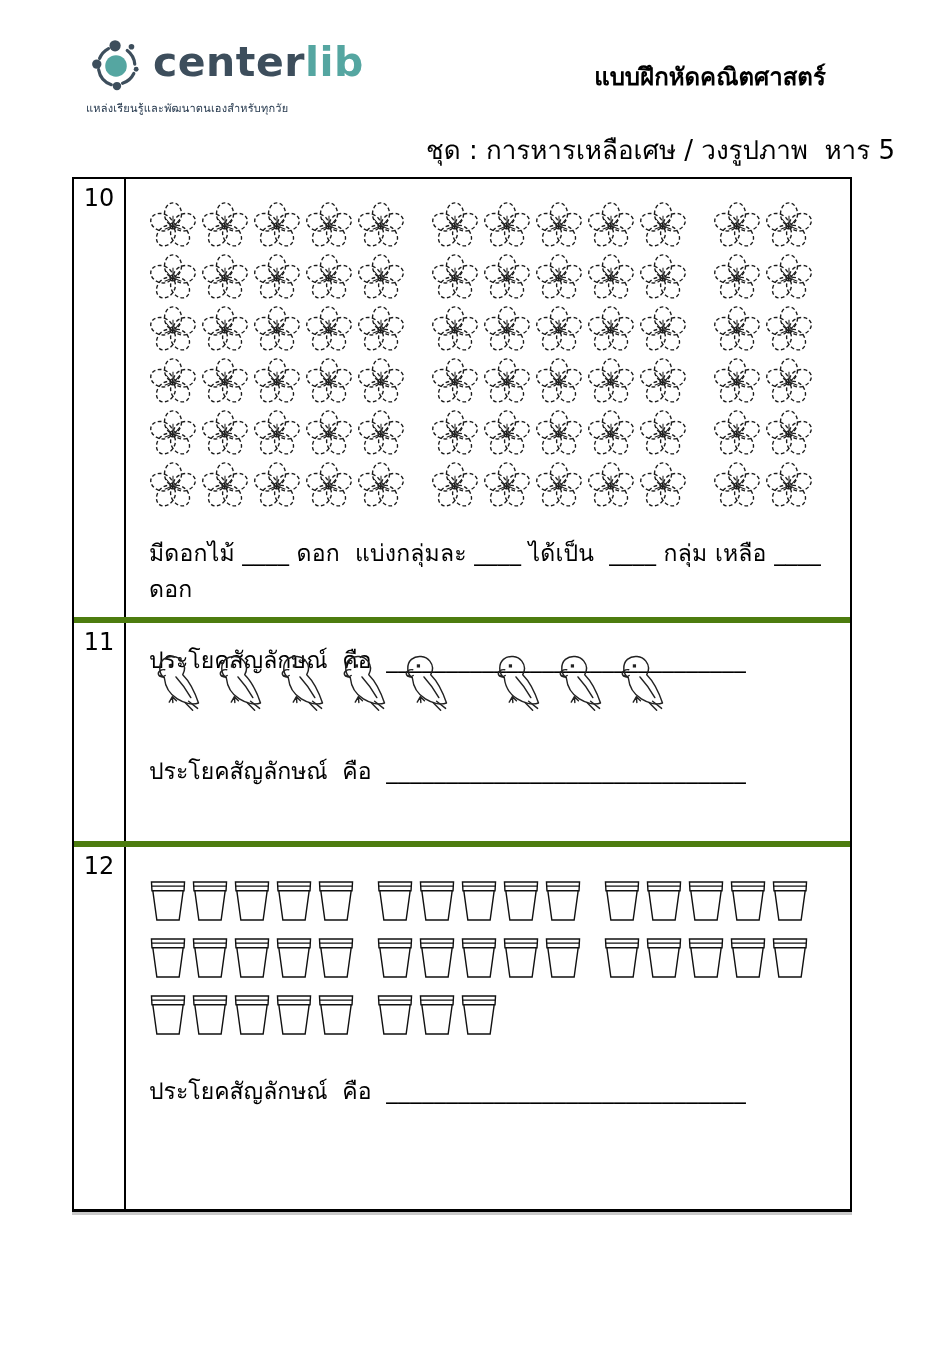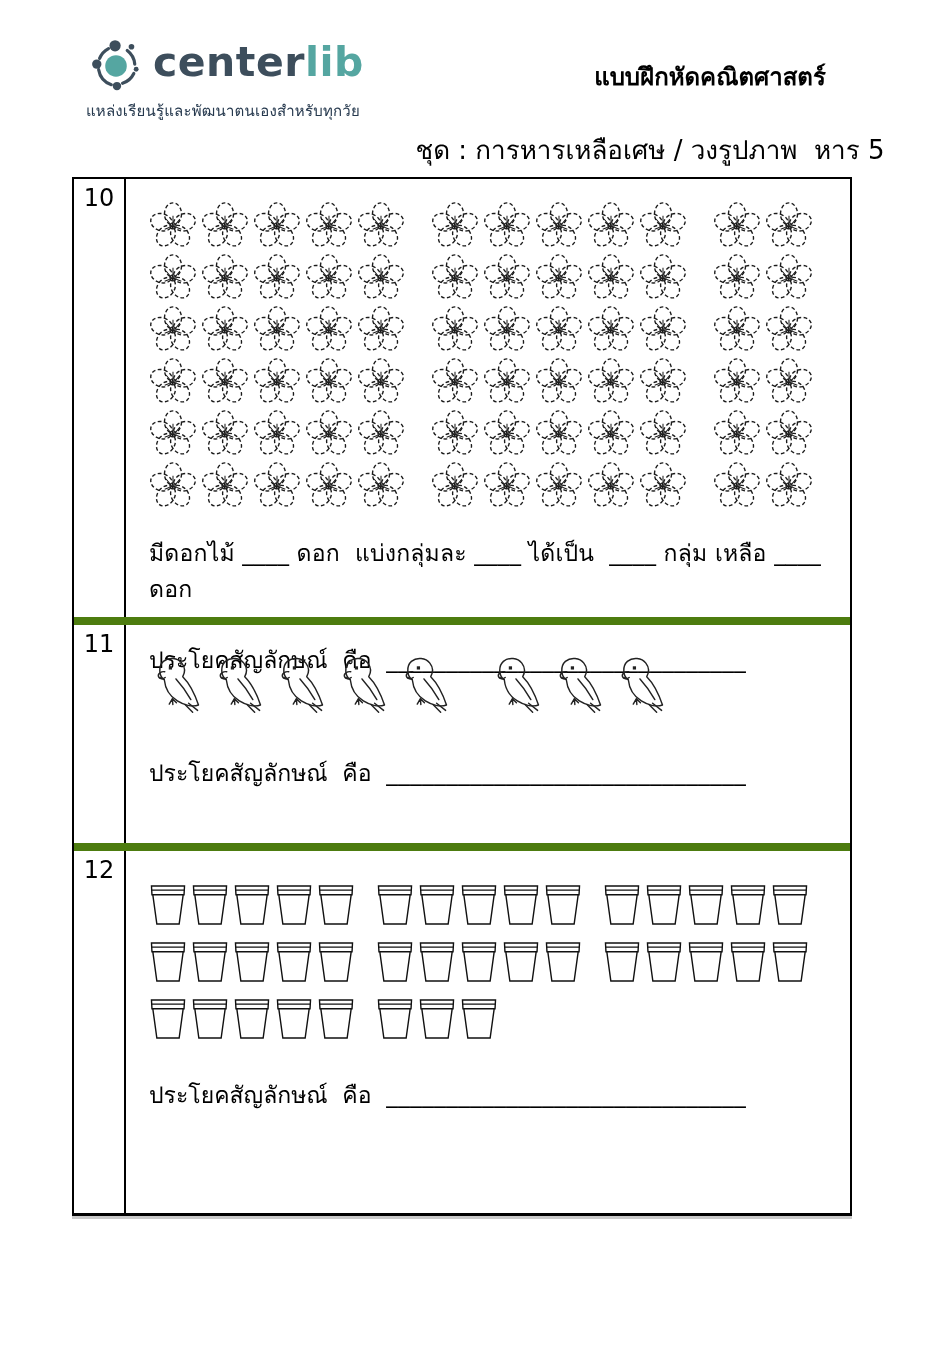--- a/index.html
+++ b/index.html
@@ -8,40 +8,40 @@
   .page {
     position:relative; width:951px; height:1345px; background:#ffffff;
     margin:0 auto; overflow:hidden;
   }
 
   
   .logo-block { position:absolute; left:86px; top:34px; }
   .logo-row { display:flex; align-items:center; gap:7px; }
   .logo-mark { width:60px; height:62px; }
   .brand { font-size:41px; font-weight:bold; letter-spacing:.5px; line-height:1; padding-bottom:6px;}
-  .tagline { margin-top:3px; font-size:15px; color:#26394e; letter-spacing:.2px; }
+  .tagline { margin-top:3px; font-size:11px; color:#26394e; letter-spacing:.2px; }
 
   .title {
     position:absolute; left:505px; top:57px; width:410px; text-align:center;
     font-size:24px; font-weight:bold; color:#000;
   }
   .subtitle {
-    position:absolute; left:405px; top:129px; width:490px; text-align:center;
+    position:absolute; left:405px; top:129px; width:490px; text-align:right;
     font-size:26px; color:#000; white-space:pre-wrap;
   }
 
   
   .table {
     position:absolute; left:72px; top:177px; width:780px;
     border:2px solid #000; border-bottom-width:3px;
     box-shadow:0 3px 0 #c9c9c9;
     background:#fff;
   }
   .prob { display:flex; }
-  .prob + .prob { border-top:8px solid #4d7c0f; }
+  .prob + .prob { border-top:6px solid #4d7c0f; }
   .numcell {
     width:52px; flex:0 0 52px; border-right:2px solid #000;
     text-align:center; padding-top:5px; font-size:24px; color:#000;
   }
   .cell { flex:1; padding:0 14px 0 23px; }
   .prob.p10 .cell { height:438px; }
   .prob.p11 .cell { height:218px; }
   .prob.p12 .cell { height:362px; }
 
   .pics { display:flex; flex-direction:column; gap:4px; }

